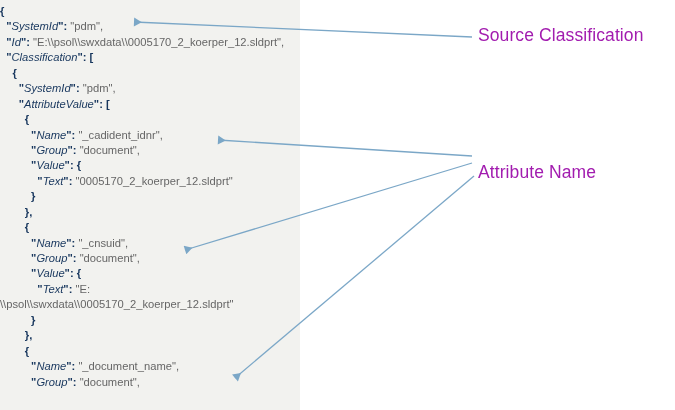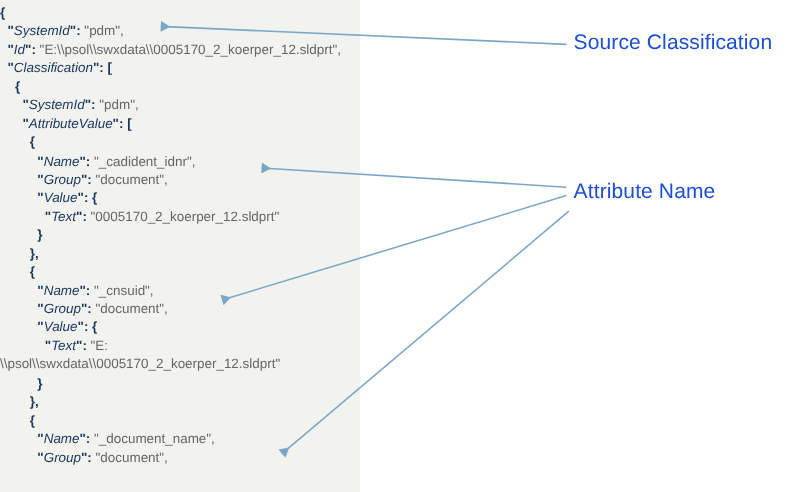--- a/index.html
+++ b/index.html
@@ -71,33 +71,33 @@
     width: 675px;
     height: 410px;
     z-index: 5;
     pointer-events: none;
   }
 
   .anno-label {
     position: absolute;
     font-family: "Liberation Sans", sans-serif;
     font-size: 17.5px;
-    color: #1d4ed8;
+    color: #a21caf;
     white-space: nowrap;
     letter-spacing: 0.1px;
     z-index: 6;
   }
 
   #label-source {
     left: 478px;
     top: 25px;
   }
   #label-attribute {
     left: 478px;
-    top: 149px;
+    top: 162px;
   }
 </style>
 </head>
 <body>
 
 <div id="json-block"></div>
 <div id="json-code"><div class="jline"><span class="br">{</span></div><div class="jline"><span class="v">  </span><span class="q">"</span><span class="k">SystemId</span><span class="q">":</span><span class="v"> "pdm",</span></div><div class="jline"><span class="v">  </span><span class="q">"</span><span class="k">Id</span><span class="q">":</span><span class="v"> "E:\\psol\\swxdata\\0005170_2_koerper_12.sldprt",</span></div><div class="jline"><span class="v">  </span><span class="q">"</span><span class="k">Classification</span><span class="q">":</span><span class="br"> [</span></div><div class="jline"><span class="br">    {</span></div><div class="jline"><span class="v">      </span><span class="q">"</span><span class="k">SystemId</span><span class="q">":</span><span class="v"> "pdm",</span></div><div class="jline"><span class="v">      </span><span class="q">"</span><span class="k">AttributeValue</span><span class="q">":</span><span class="br"> [</span></div><div class="jline"><span class="br">        {</span></div><div class="jline"><span class="v">          </span><span class="q">"</span><span class="k">Name</span><span class="q">":</span><span class="v"> "_cadident_idnr",</span></div><div class="jline"><span class="v">          </span><span class="q">"</span><span class="k">Group</span><span class="q">":</span><span class="v"> "document",</span></div><div class="jline"><span class="v">          </span><span class="q">"</span><span class="k">Value</span><span class="q">":</span><span class="br"> {</span></div><div class="jline"><span class="v">            </span><span class="q">"</span><span class="k">Text</span><span class="q">":</span><span class="v"> "0005170_2_koerper_12.sldprt"</span></div><div class="jline"><span class="br">          }</span></div><div class="jline"><span class="br">        },</span></div><div class="jline"><span class="br">        {</span></div><div class="jline"><span class="v">          </span><span class="q">"</span><span class="k">Name</span><span class="q">":</span><span class="v"> "_cnsuid",</span></div><div class="jline"><span class="v">          </span><span class="q">"</span><span class="k">Group</span><span class="q">":</span><span class="v"> "document",</span></div><div class="jline"><span class="v">          </span><span class="q">"</span><span class="k">Value</span><span class="q">":</span><span class="br"> {</span></div><div class="jline"><span class="v">            </span><span class="q">"</span><span class="k">Text</span><span class="q">":</span><span class="v"> "E:</span></div><div class="jline"><span class="v">\\psol\\swxdata\\0005170_2_koerper_12.sldprt"</span></div><div class="jline"><span class="br">          }</span></div><div class="jline"><span class="br">        },</span></div><div class="jline"><span class="br">        {</span></div><div class="jline"><span class="v">          </span><span class="q">"</span><span class="k">Name</span><span class="q">":</span><span class="v"> "_document_name",</span></div><div class="jline"><span class="v">          </span><span class="q">"</span><span class="k">Group</span><span class="q">":</span><span class="v"> "document",</span></div></div>
 
 <svg id="annotations" viewBox="0 0 675 410" width="675" height="410">
   <defs>

